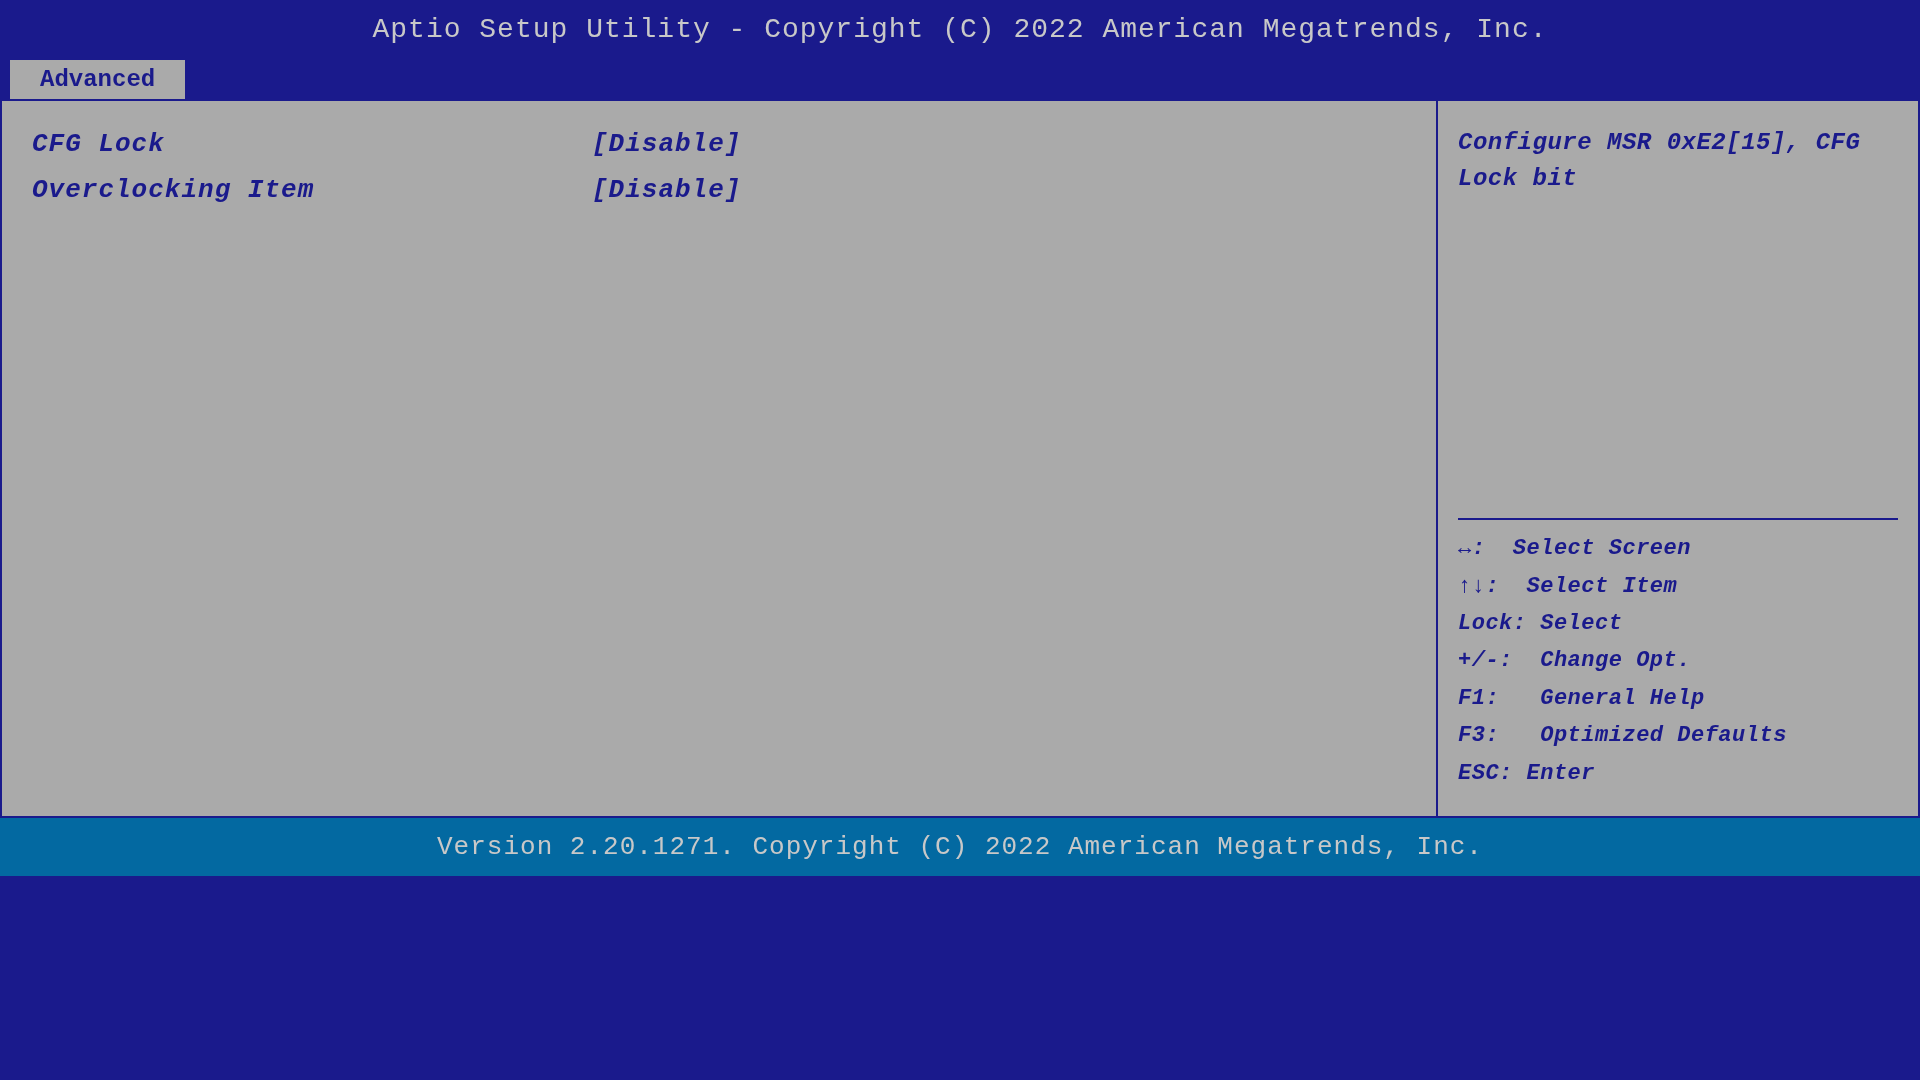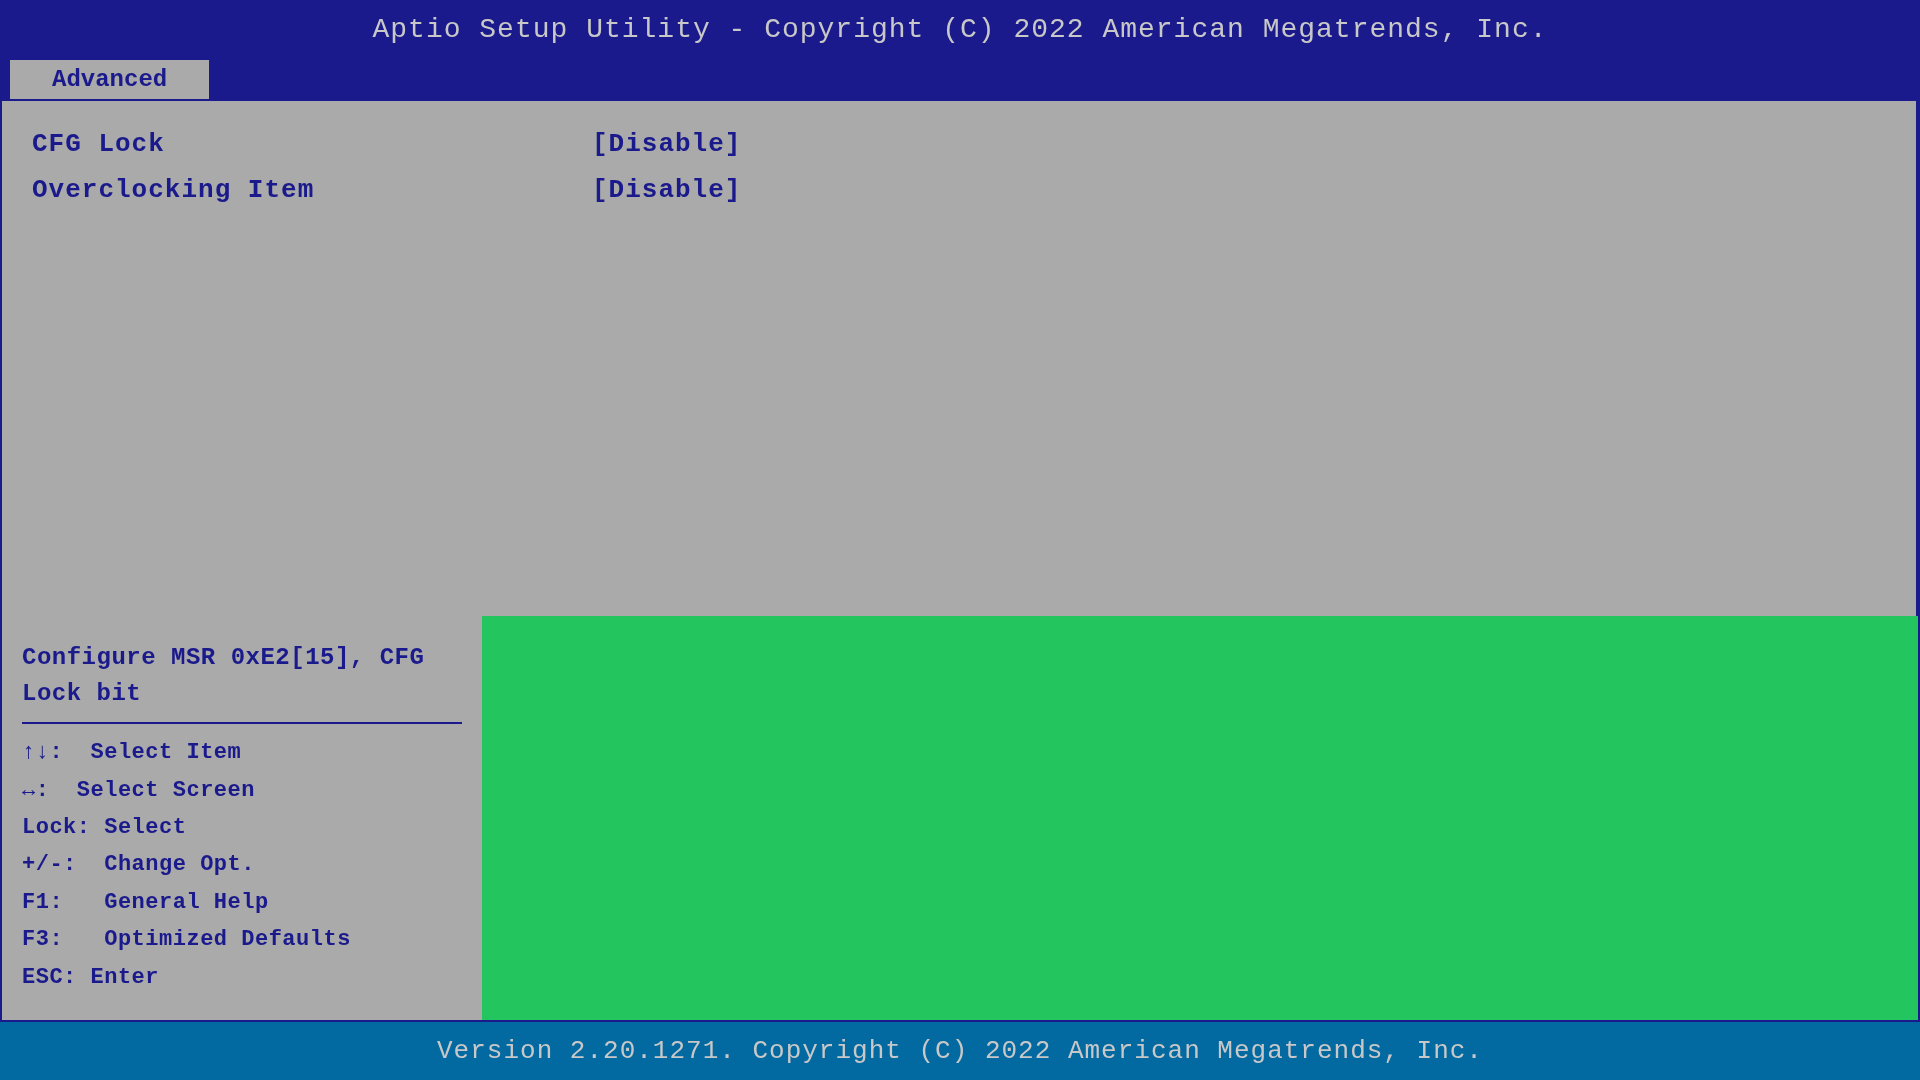--- a/index.html
+++ b/index.html
@@ -11,21 +11,21 @@
     body {
       width: 1920px;
       height: 1080px;
       background-color: #1a1a8c;
       font-family: 'Courier New', Courier, monospace;
       overflow: hidden;
     }
 
     #app {
       width: 1920px;
-      height: 1080px;
+      height: 876px;
       display: flex;
       flex-direction: column;
     }
 
     
     #header {
       background-color: #1a1a8c;
       color: #c8c8c8;
       text-align: center;
       padding: 14px 0 6px 0;
@@ -42,38 +42,39 @@
       align-items: flex-end;
       height: 48px;
     }
 
     .tab {
       background-color: #aaaaaa;
       color: #1a1a8c;
       font-family: 'Courier New', Courier, monospace;
       font-size: 24px;
       font-weight: bold;
-      padding: 6px 42px;
+      padding: 6px 30px;
       border: none;
       cursor: pointer;
       margin-left: 10px;
     }
 
     .tab.active {
       background-color: #aaaaaa;
       color: #1a1a8c;
     }
 
     
     #main {
       flex: 1;
       display: flex;
-      flex-direction: column;
-      background-color: #22c55e;
+      flex-direction: row;
+      background-color: #ffffff;
       border: 2px solid #1a1a8c;
+      font-style: italic;
     }
 
     
     #left-panel {
       flex: 1;
       padding: 20px 30px;
       background-color: #aaaaaa;
       border-right: 2px solid #1a1a8c;
       display: flex;
       flex-direction: column;
@@ -170,22 +171,22 @@
       <div class="setting-row">
         <span class="setting-label">Overclocking Item</span>
         <span class="setting-value">[Disable]</span>
       </div>
     </div>
 
     <div id="right-panel">
       <div id="help-text">Configure MSR 0xE2[15], CFG Lock bit</div>
       <div id="divider"></div>
       <div id="key-help">
+        <div>↔:&nbsp; Select Screen</div>
         <div>↑↓:&nbsp; Select Item</div>
-        <div>↔:&nbsp; Select Screen</div>
         <div>Lock: Select</div>
         <div>+/-:&nbsp; Change Opt.</div>
         <div>F1:&nbsp;&nbsp; General Help</div>
         <div>F3:&nbsp;&nbsp; Optimized Defaults</div>
         <div>ESC: Enter</div>
       </div>
     </div>
 
   </div>
 

